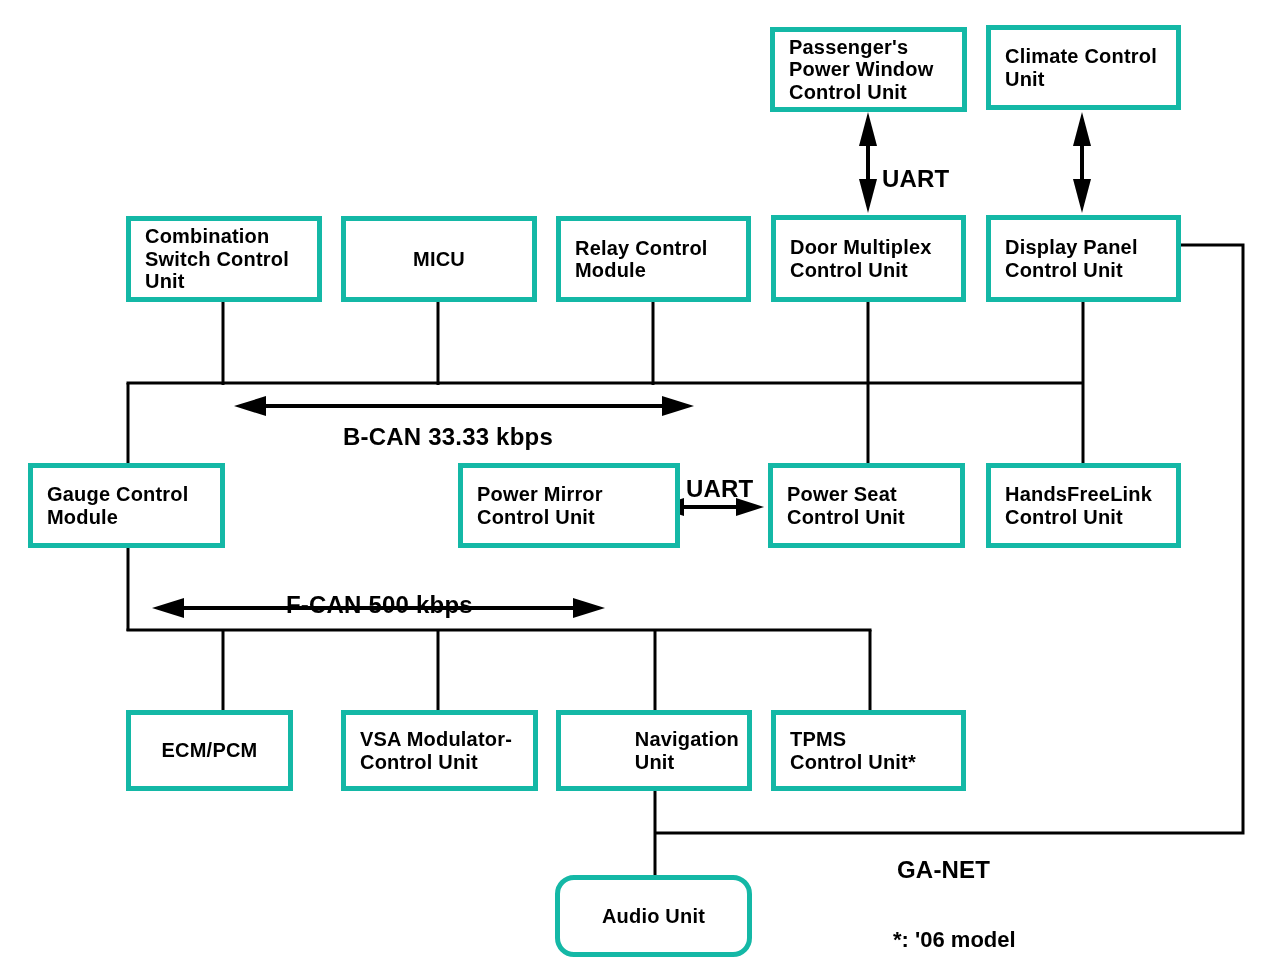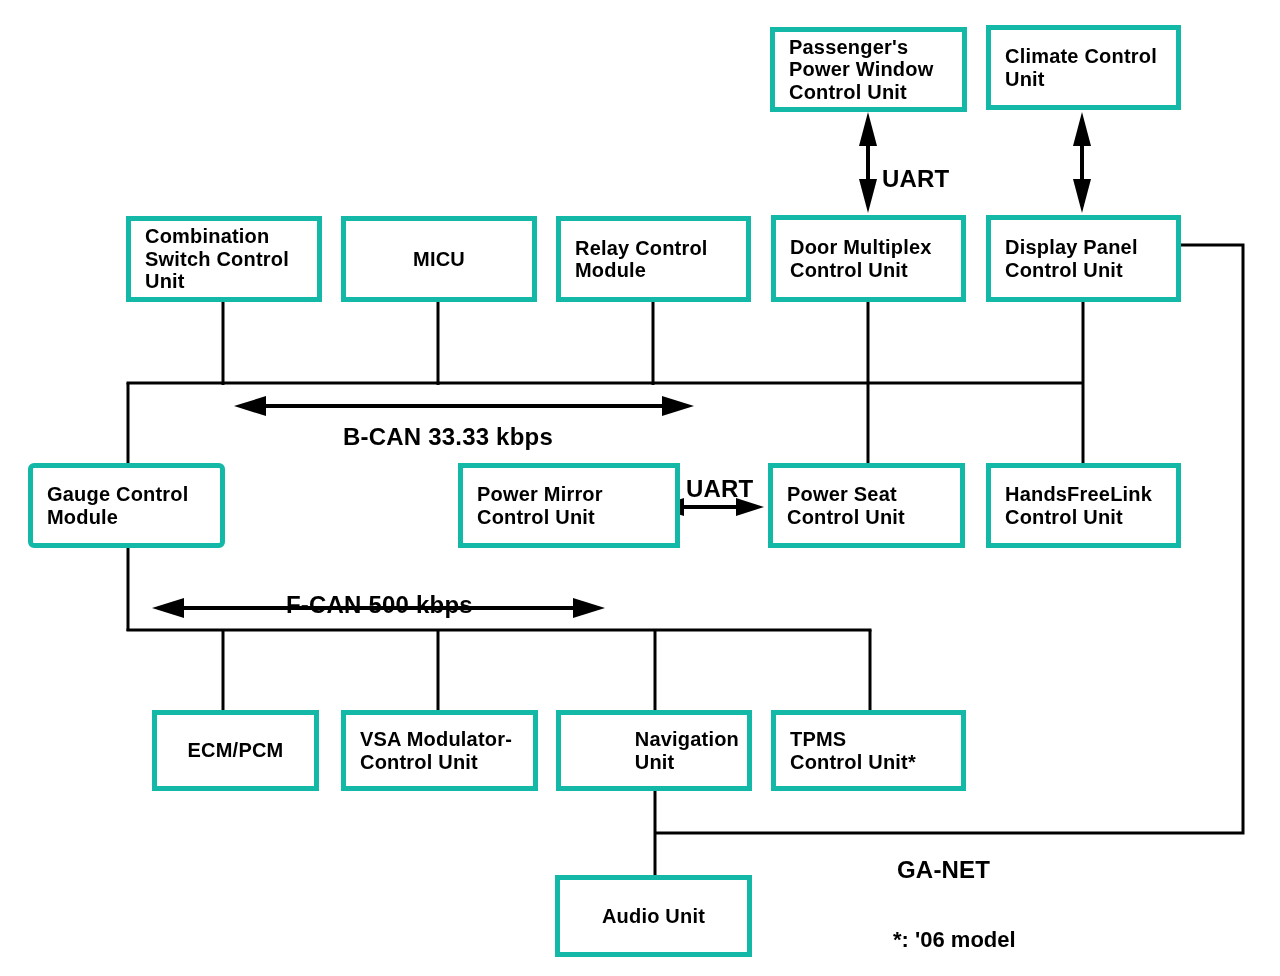--- a/index.html
+++ b/index.html
@@ -53,29 +53,29 @@
   }
 
   
   .b-passenger   { left: 770px; top: 27px;  width: 197px; height: 85px; }
   .b-climate     { left: 986px; top: 25px;  width: 195px; height: 85px; }
   .b-combination { left: 126px; top: 216px; width: 196px; height: 86px; }
   .b-micu        { left: 341px; top: 216px; width: 196px; height: 86px; }
   .b-relay       { left: 556px; top: 216px; width: 195px; height: 86px; }
   .b-doormux     { left: 771px; top: 215px; width: 195px; height: 87px; }
   .b-displaypnl  { left: 986px; top: 215px; width: 195px; height: 87px; }
-  .b-gauge       { left: 28px;  top: 463px; width: 197px; height: 85px; border-radius: 6px; }
+  .b-gauge       { left: 28px;  top: 463px; width: 197px; height: 85px; }
   .b-powermirror { left: 458px; top: 463px; width: 222px; height: 85px; }
   .b-powerseat   { left: 768px; top: 463px; width: 197px; height: 85px; }
   .b-handsfree   { left: 986px; top: 463px; width: 195px; height: 85px; }
-  .b-ecm         { left: 126px; top: 710px; width: 167px; height: 81px; margin-left: 26px; }
+  .b-ecm         { left: 126px; top: 710px; width: 167px; height: 81px; }
   .b-vsa         { left: 341px; top: 710px; width: 197px; height: 81px; }
   .b-navigation  { left: 556px; top: 710px; width: 196px; height: 81px; justify-content: flex-end; }
   .b-tpms        { left: 771px; top: 710px; width: 195px; height: 81px; }
-  .b-audio       { left: 555px; top: 875px; width: 197px; height: 82px; }
+  .b-audio       { left: 555px; top: 875px; width: 197px; height: 82px; border-radius: 19px; }
 
   
   .l-bcan      { left: 343px; top: 410px; }
   .l-fcan      { left: 286px; top: 578px; }
   .l-uart-top  { left: 882px; top: 152px; }
   .l-uart-mid  { left: 686px; top: 462px; }
   .l-ganet     { left: 897px; top: 843px; }
   .l-footnote  { left: 893px; top: 927px; }
 </style>
 </head>

